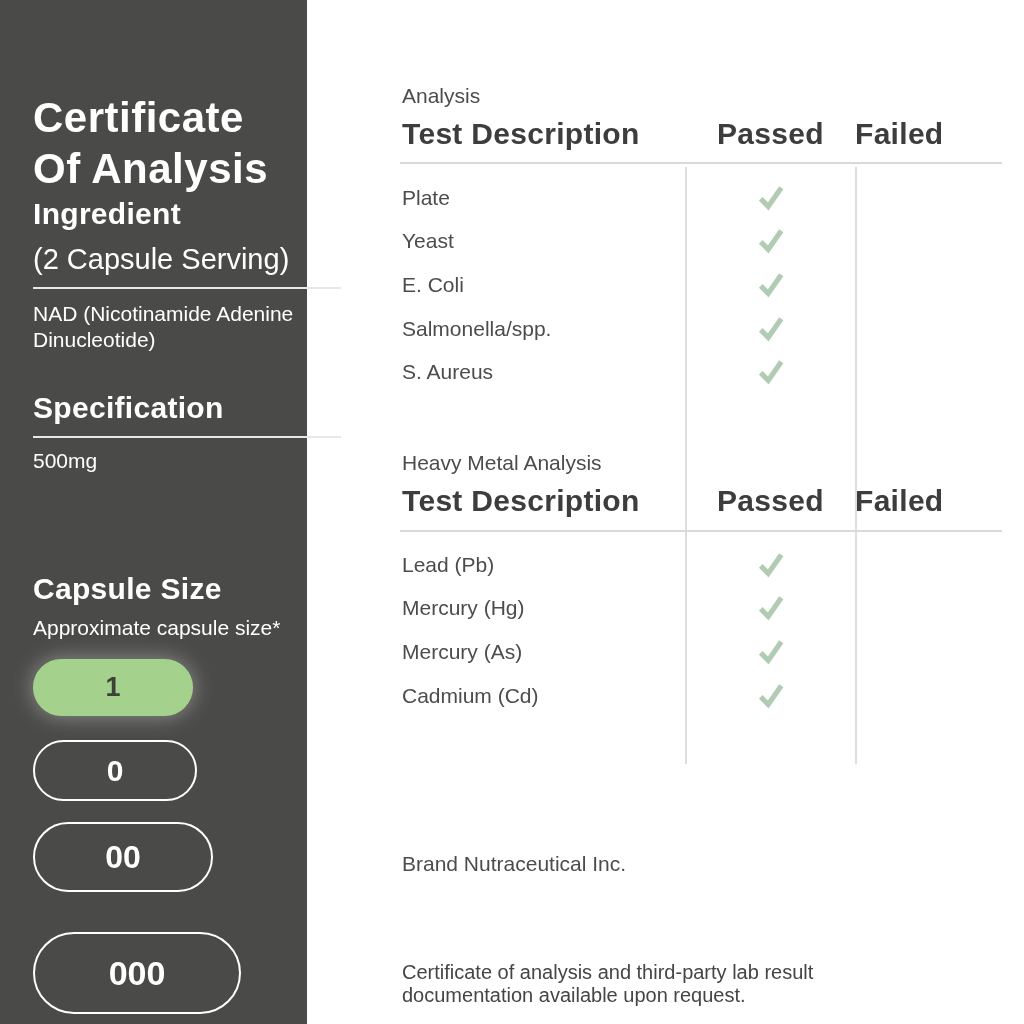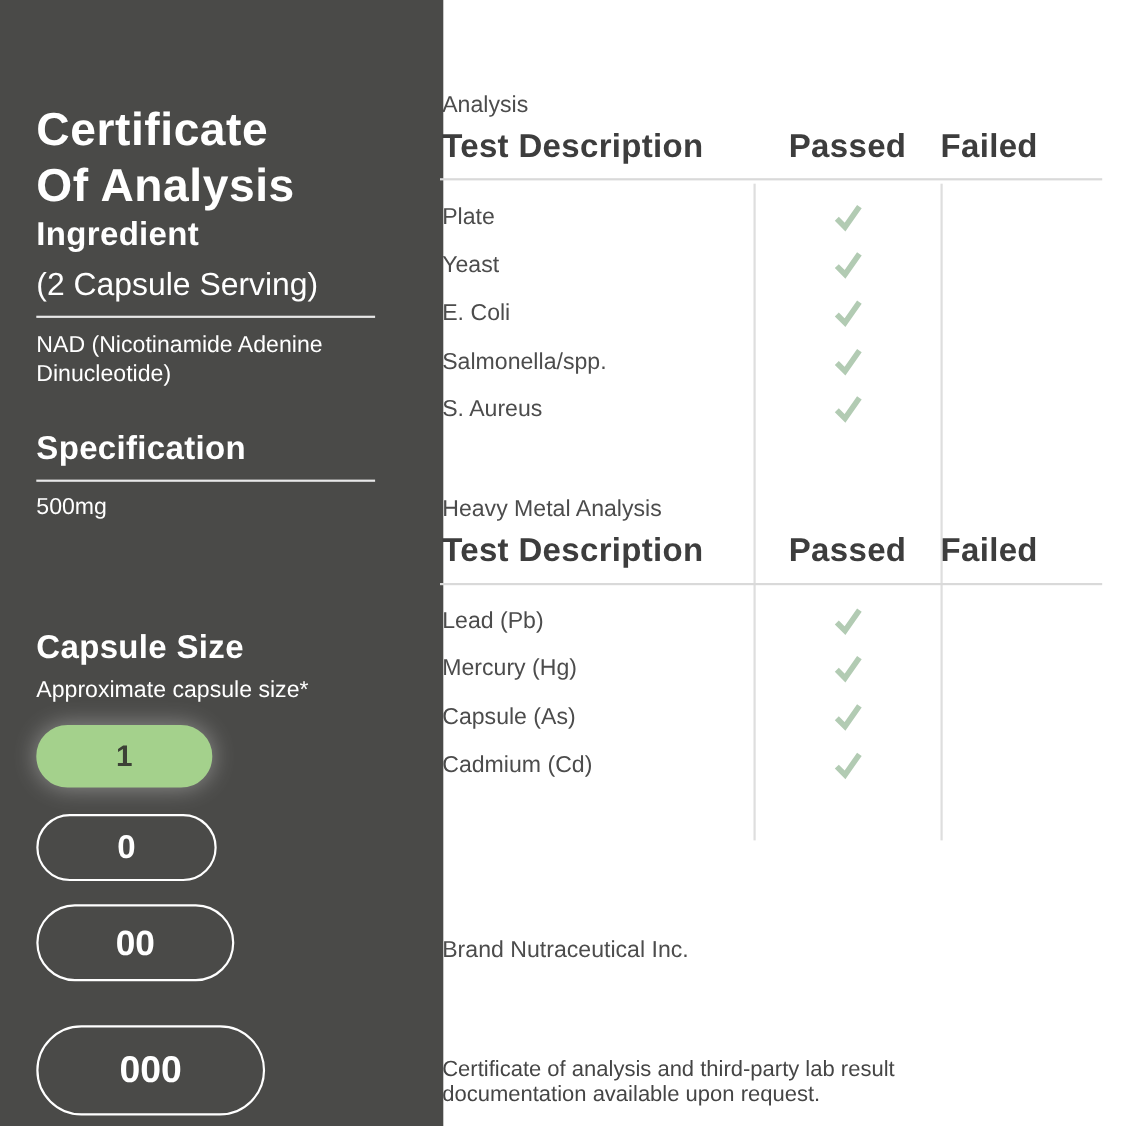--- a/index.html
+++ b/index.html
@@ -2,21 +2,21 @@
 <html><head>
 <meta charset="utf-8">
 <style>
   html,body{margin:0;padding:0;background:#ffffff;}
   .page{
     position:relative;width:1024px;height:1024px;overflow:hidden;
     background:#ffffff;font-family:"Liberation Sans",sans-serif;color:#4a4a4a;
   }
 
   
-  .sidebar{position:absolute;left:0;top:0;width:403px;height:1024px;background:#4a4a48;color:#ffffff;}
+  .sidebar{position:absolute;left:0;top:0;width:307px;height:1024px;background:#4a4a48;color:#ffffff;}
   .side-title{position:absolute;left:33px;top:64px;font-size:42px;line-height:51px;font-weight:700;letter-spacing:.5px;}
   .side-title span{display:block;}
   .side-h{position:absolute;left:33px;font-size:30px;line-height:36px;font-weight:700;letter-spacing:.3px;}
   .side-sub{position:absolute;left:33px;font-size:29px;line-height:36px;font-weight:400;}
   .side-small{position:absolute;left:33px;font-size:21px;line-height:26px;font-weight:400;}
   .side-divider{position:absolute;left:33px;width:308px;height:2px;background:#e8e8e8;}
 
   .pills{position:absolute;left:33px;top:659px;display:flex;flex-direction:column;}
   .pill{
     box-sizing:border-box;border:2px solid #ffffff;border-radius:999px;
@@ -211,21 +211,21 @@
           </svg>
         </div>
         <div class="t-cell t-fail">
           <svg class="check" viewBox="0 0 32 30" style="visibility: hidden;">
             <path d="M5 16 L13 24 L27 4"></path>
           </svg>
         </div>
       </div>
 
       <div class="t-row">
-        <div class="t-name">Capsule (As)</div>
+        <div class="t-name">Mercury (As)</div>
         <div class="t-cell t-pass">
           <svg class="check" viewBox="0 0 32 30">
             <path d="M5 16 L13 24 L27 4"></path>
           </svg>
         </div>
         <div class="t-cell t-fail">
           <svg class="check" viewBox="0 0 32 30" style="visibility: hidden;">
             <path d="M5 16 L13 24 L27 4"></path>
           </svg>
         </div>

